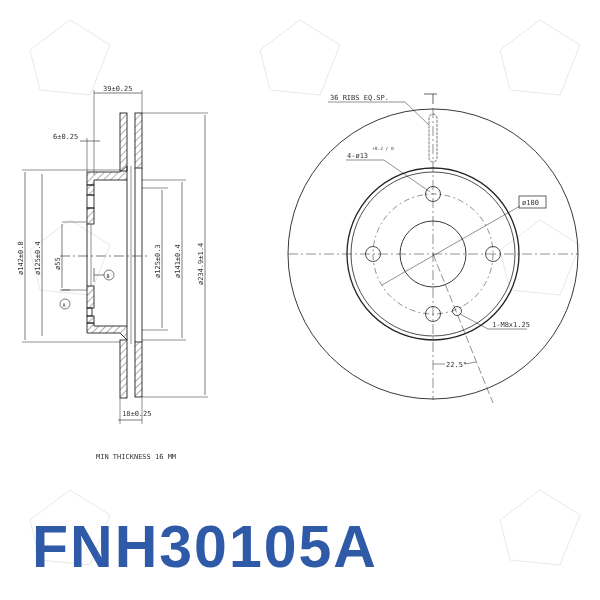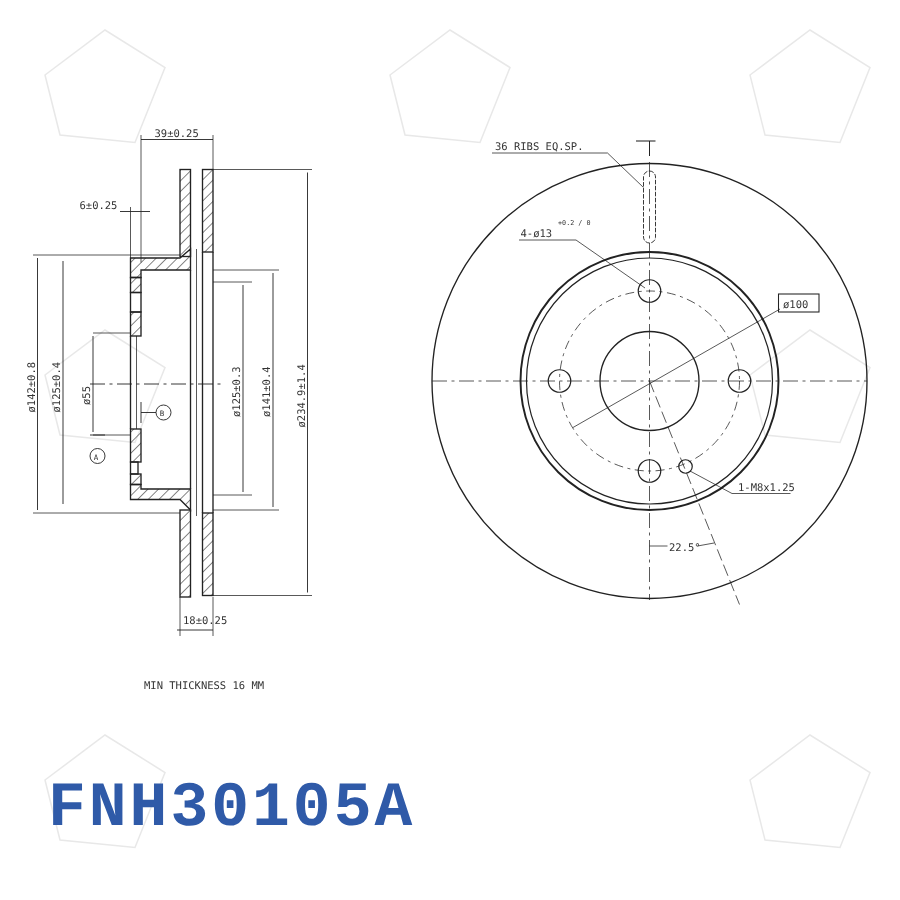--- a/index.html
+++ b/index.html
@@ -1,22 +1,22 @@
 <!DOCTYPE html>
 <html><head>
 <meta charset="utf-8">
 <style>
   html, body { margin: 0; padding: 0; background: #ffffff; }
   body { width: 600px; height: 600px; position: relative; overflow: hidden; font-family: "DejaVu Sans Mono", monospace; }
   #drawing { position: absolute; left: 0; top: 0; width: 600px; height: 600px; }
   .dim { font-family: "DejaVu Sans Mono", monospace; font-size: 7px; fill: #333; }
   .part-number {
     position: absolute; left: 32px; top: 518px;
-    font-family: Liberation Mono, monospace; font-weight: bold;
-    font-size: 42px; letter-spacing: 2px; color: #2f5aa8;
+    font-family: Liberation Sans, sans-serif; font-weight: bold;
+    font-size: 59px; letter-spacing: 2px; color: #2f5aa8;
     line-height: 1;
   }
 </style>
 </head>
 <body>
 
 <svg id="drawing" viewBox="0 0 600 600" xmlns="http://www.w3.org/2000/svg">
   <defs>
     <pattern id="hatch" width="5" height="5" patternUnits="userSpaceOnUse" patternTransform="rotate(45)">
       <line x1="0" y1="0" x2="0" y2="5" stroke="#333" stroke-width="0.8"></line>

